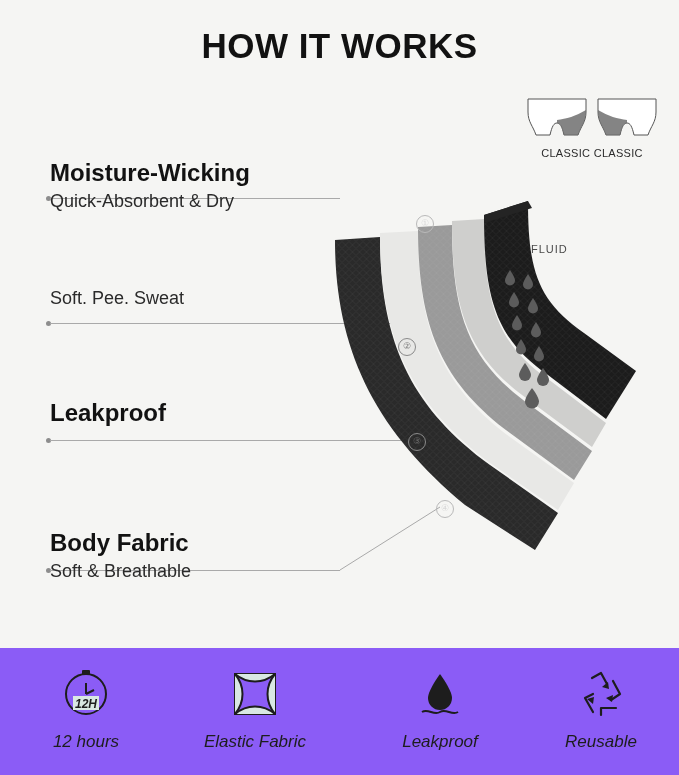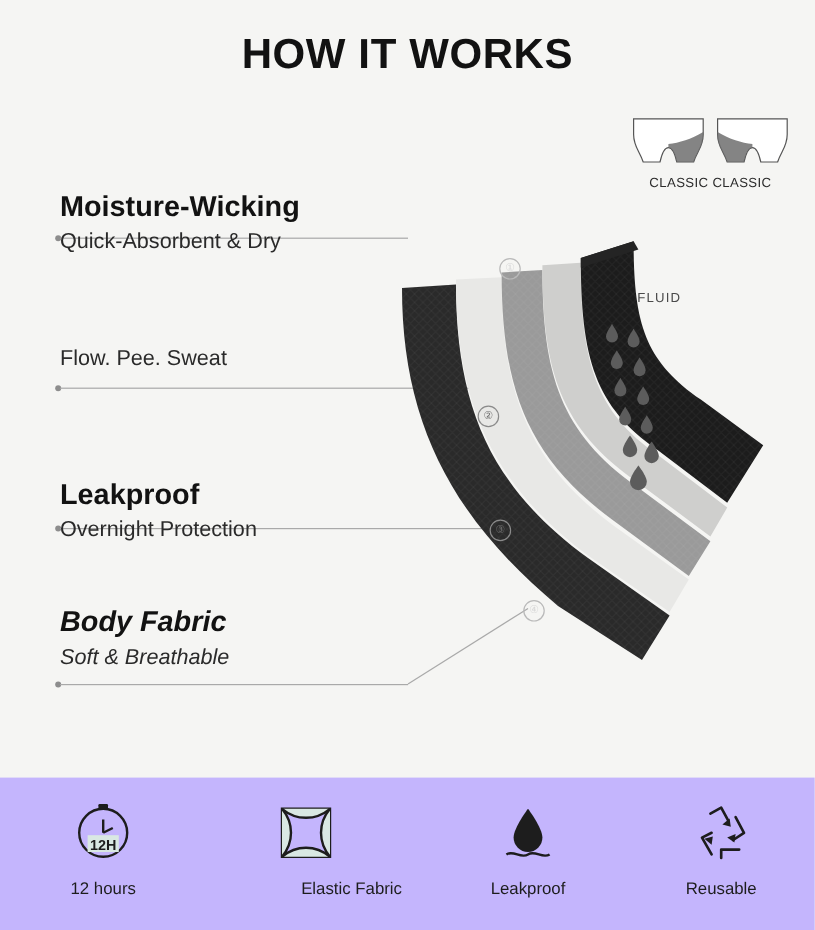--- a/index.html
+++ b/index.html
@@ -78,21 +78,21 @@
   .feature .f-sub {
     font-size: 18px;
     color: #2a2a2a;
     line-height: 20px;
     margin-top: 5px;
     white-space: nowrap;
   }
   #feature-0 { top: 160px; }
   #feature-1 { top: 283px; }
   #feature-2 { top: 400px; }
-  #feature-3 { top: 506px; font-style: italic; }
+  #feature-3 { top: 530px; }
 
   
   .leader {
     position: absolute;
     height: 1px;
     background: #a9a9a9;
   }
   .leader-dot {
     position: absolute;
     width: 5px;
@@ -146,41 +146,42 @@
     height: 160px;
   }
 
   
   #icon-bar {
     position: absolute;
     left: 0;
     top: 648px;
     width: 679px;
     height: 127px;
-    background: #c4b5fd;
+    background: #8b5cf6;
+    font-style: italic;
   }
   .icon-cell {
     position: absolute;
     top: 18px;
     width: 160px;
     text-align: center;
   }
   .icon-cell .glyph {
     height: 56px;
     display: flex;
     align-items: center;
     justify-content: center;
   }
   .icon-cell .ic-label {
     margin-top: 10px;
-    font-size: 14px;
+    font-size: 17px;
     color: #1d1d1d;
   }
   #icon-0 { left: 6px; }
-  #icon-1 { left: 175px; text-align: right; }
+  #icon-1 { left: 175px; }
   #icon-2 { left: 360px; }
   #icon-3 { left: 521px; }
 
   .hours-text {
     font-size: 12px;
     font-weight: bold;
     fill: #1d1d1d;
   }
 </style>
 </head>
@@ -224,25 +225,24 @@
 
   <svg style="position:absolute; left:335px; top:500px; width:110px; height:75px;">
     <line x1="5" y1="70" x2="105" y2="7" stroke="#a9a9a9" stroke-width="1"></line>
   </svg>
 
   <div class="feature" id="feature-0">
     <div class="f-title">Moisture-Wicking</div>
     <div class="f-sub">Quick-Absorbent &amp; Dry</div>
   </div>
   <div class="feature" id="feature-1">
-    <div class="f-sub">Flow. Pee. Sweat</div>
+    <div class="f-sub">Soft. Pee. Sweat</div>
   </div>
   <div class="feature" id="feature-2">
     <div class="f-title">Leakproof</div>
-    <div class="f-sub">Overnight Protection</div>
   </div>
   <div class="feature" id="feature-3">
     <div class="f-title">Body Fabric</div>
     <div class="f-sub">Soft &amp; Breathable</div>
   </div>
 
   <div id="fabric-stack">
     <svg width="360" height="420" viewBox="0 0 360 420">
       <defs>
         <pattern id="tex" width="7" height="7" patternUnits="userSpaceOnUse">

